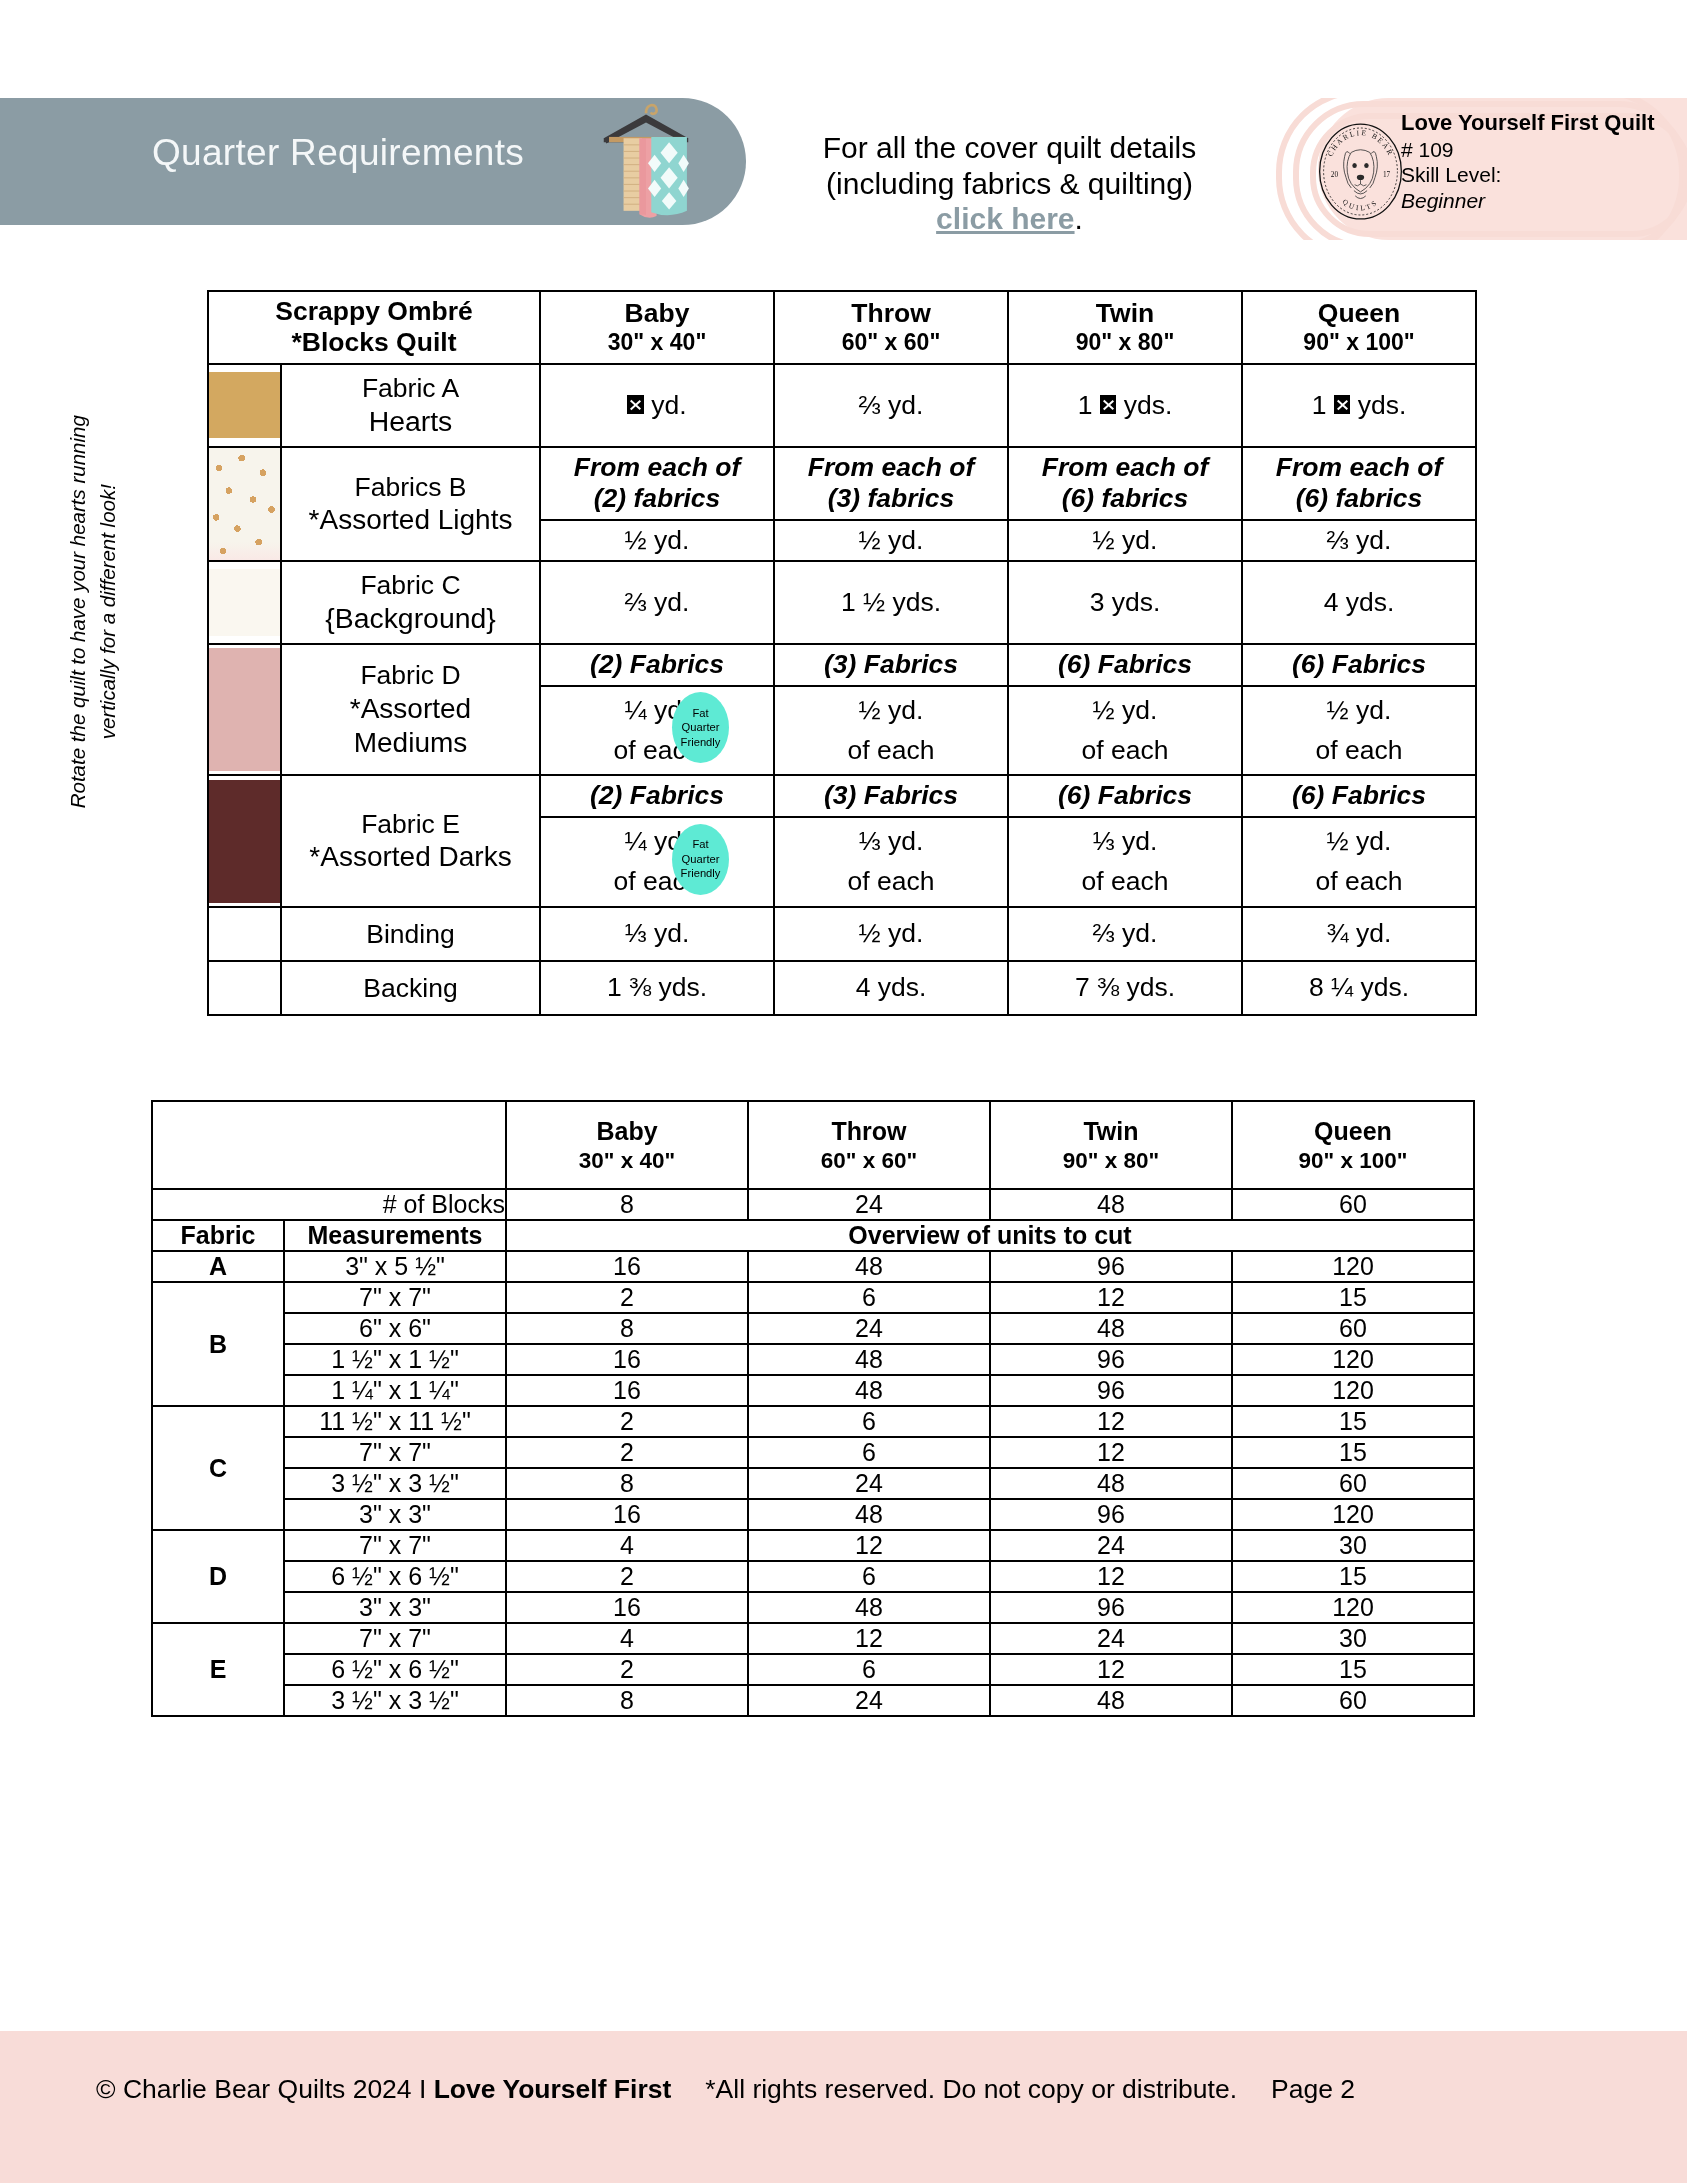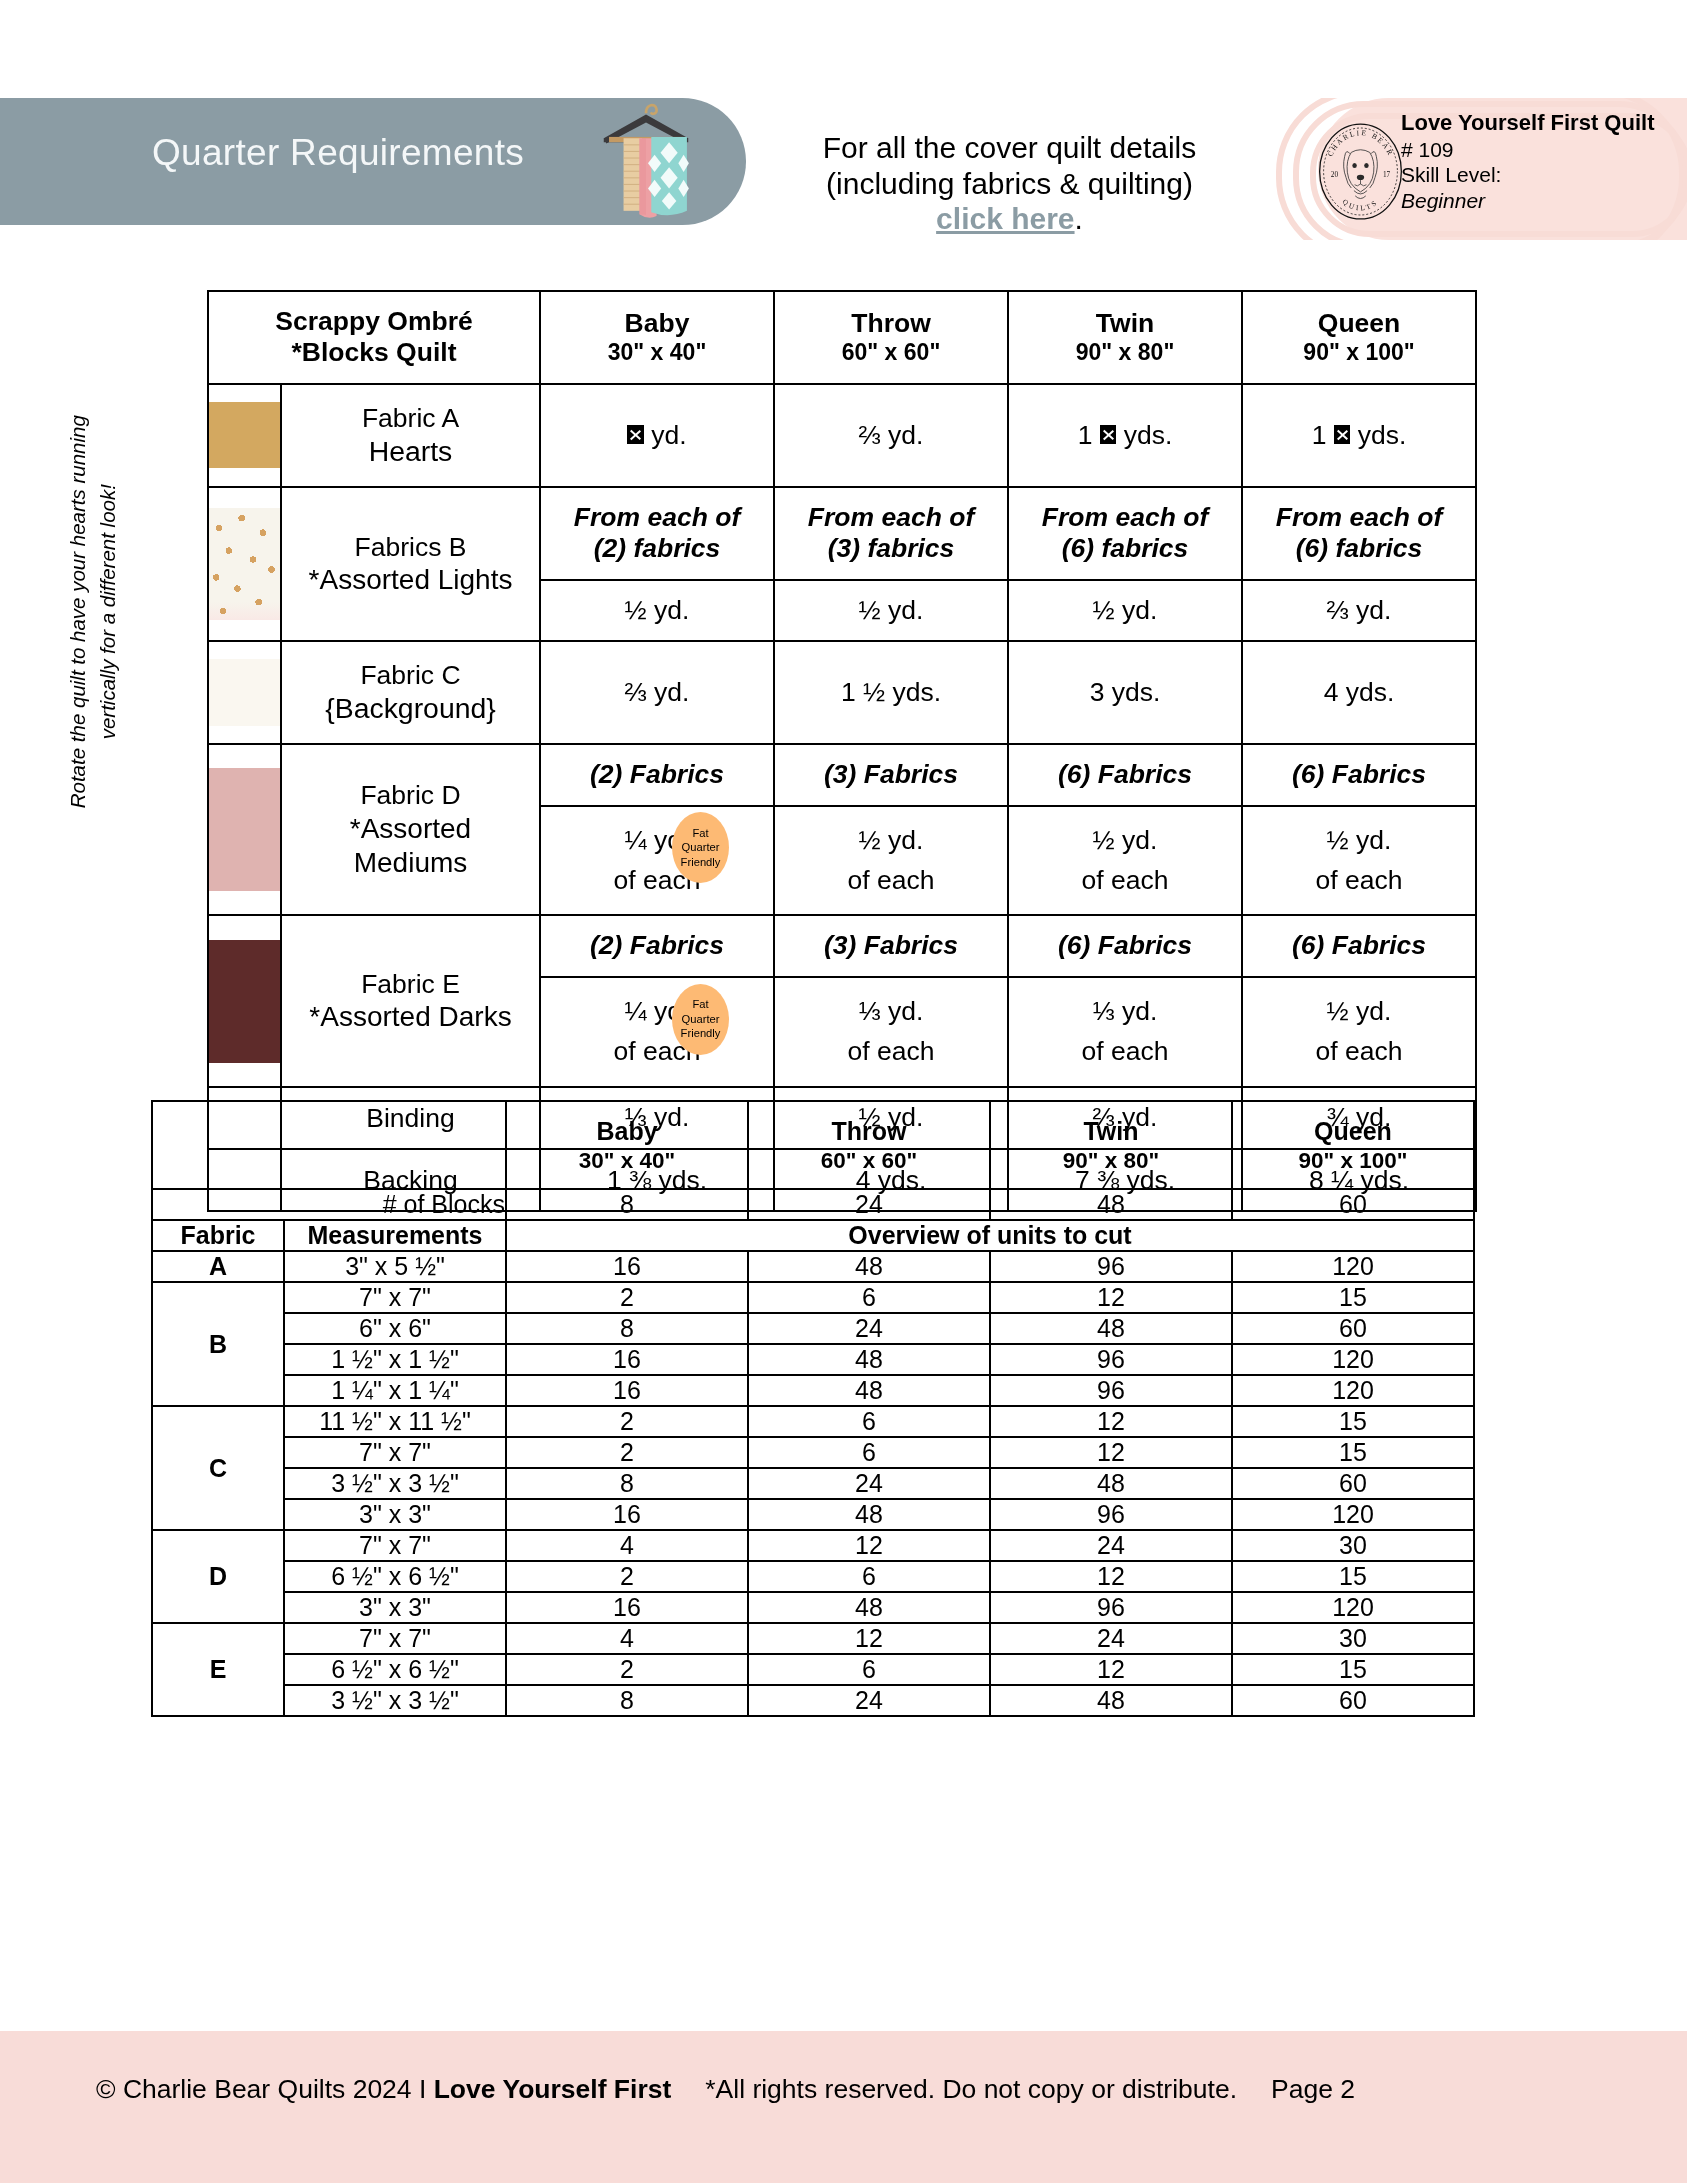--- a/index.html
+++ b/index.html
@@ -132,21 +132,21 @@
     top: 290px;
     width: 1269px;
     border-collapse: collapse;
     table-layout: fixed;
     font-family: "Liberation Sans", sans-serif;
   }
   #fabric-table td {
     border: 2px solid #000;
     text-align: center;
     vertical-align: middle;
-    padding: 14px;
+    padding: 4px;
     font-size: 26.5px;
   }
   #fabric-table .sw-col { width: 73px; border-right: 2.6px solid #000; }
   #fabric-table .name-col { width: 259px; }
   #fabric-table .size-col { width: 234px; }
 
   .swatch-cell { padding: 0 !important; }
   .swatch {
     width: 100%;
     height: 100%;
@@ -221,21 +221,21 @@
   }
   .tofu::before { transform: rotate(42deg); }
   .tofu::after  { transform: rotate(-42deg); }
 
   .fq-badge {
     position: absolute;
     left: 131px;
     top: 5.3px;
     width: 57px;
     height: 71px;
-    background: #fdba74;
+    background: #5eead4;
     border-radius: 50%;
     font-size: 11.2px;
     line-height: 1.32;
     display: flex;
     flex-direction: column;
     justify-content: center;
     align-items: center;
     font-style: normal;
     font-weight: normal;
   }

